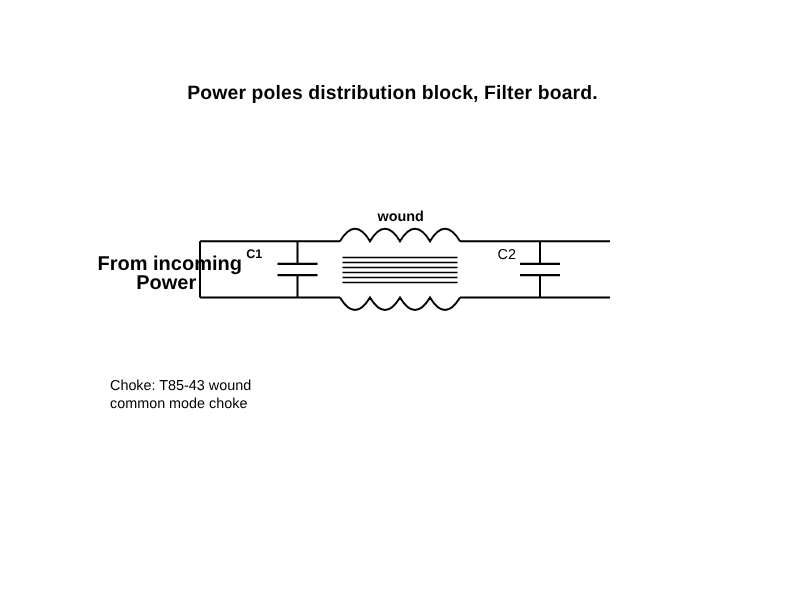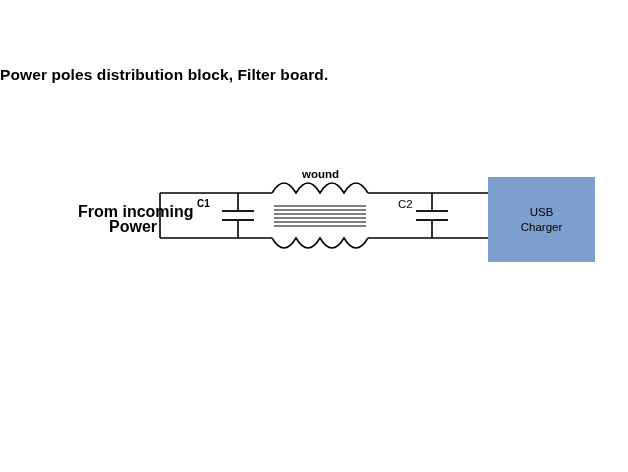--- a/index.html
+++ b/index.html
@@ -16,21 +16,21 @@
   #canvas {
     position: relative;
     width: 628px;
     height: 472px;
   }
   #title {
     position: absolute;
     left: 0;
     top: 66px;
     width: 628px;
-    text-align: left;
+    text-align: center;
     font-size: 15.5px;
     font-weight: bold;
     color: #000000;
     letter-spacing: 0.1px;
   }
   #diagram-svg {
     position: absolute;
     left: 0;
     top: 0;
   }
@@ -136,19 +136,17 @@
     <line x1="274" y1="222" x2="366" y2="222" stroke="#000" stroke-width="1.1"></line>
     <line x1="274" y1="226" x2="366" y2="226" stroke="#000" stroke-width="1.1"></line>
   </svg>
 
   <div class="lbl" id="label-from-power" style="white-space: pre;">From incoming
 Power</div>
   <div class="lbl" id="label-c1" style="white-space: pre;">C1</div>
   <div class="lbl" id="label-c2" style="white-space: pre;">C2</div>
   <div class="lbl" id="label-choke" style="white-space: pre;">wound</div>
 
-  <div id="charger-box" style="background: rgb(124, 159, 206);">
-    <div class="charger-line">USB</div>
-    <div class="charger-line">Charger</div>
-  </div>
 
+  <div class="lbl" id="notes-choke" style="white-space: pre;">Choke: T85-43 wound
+common mode choke</div>
 
 </div>
 
 </body></html>

